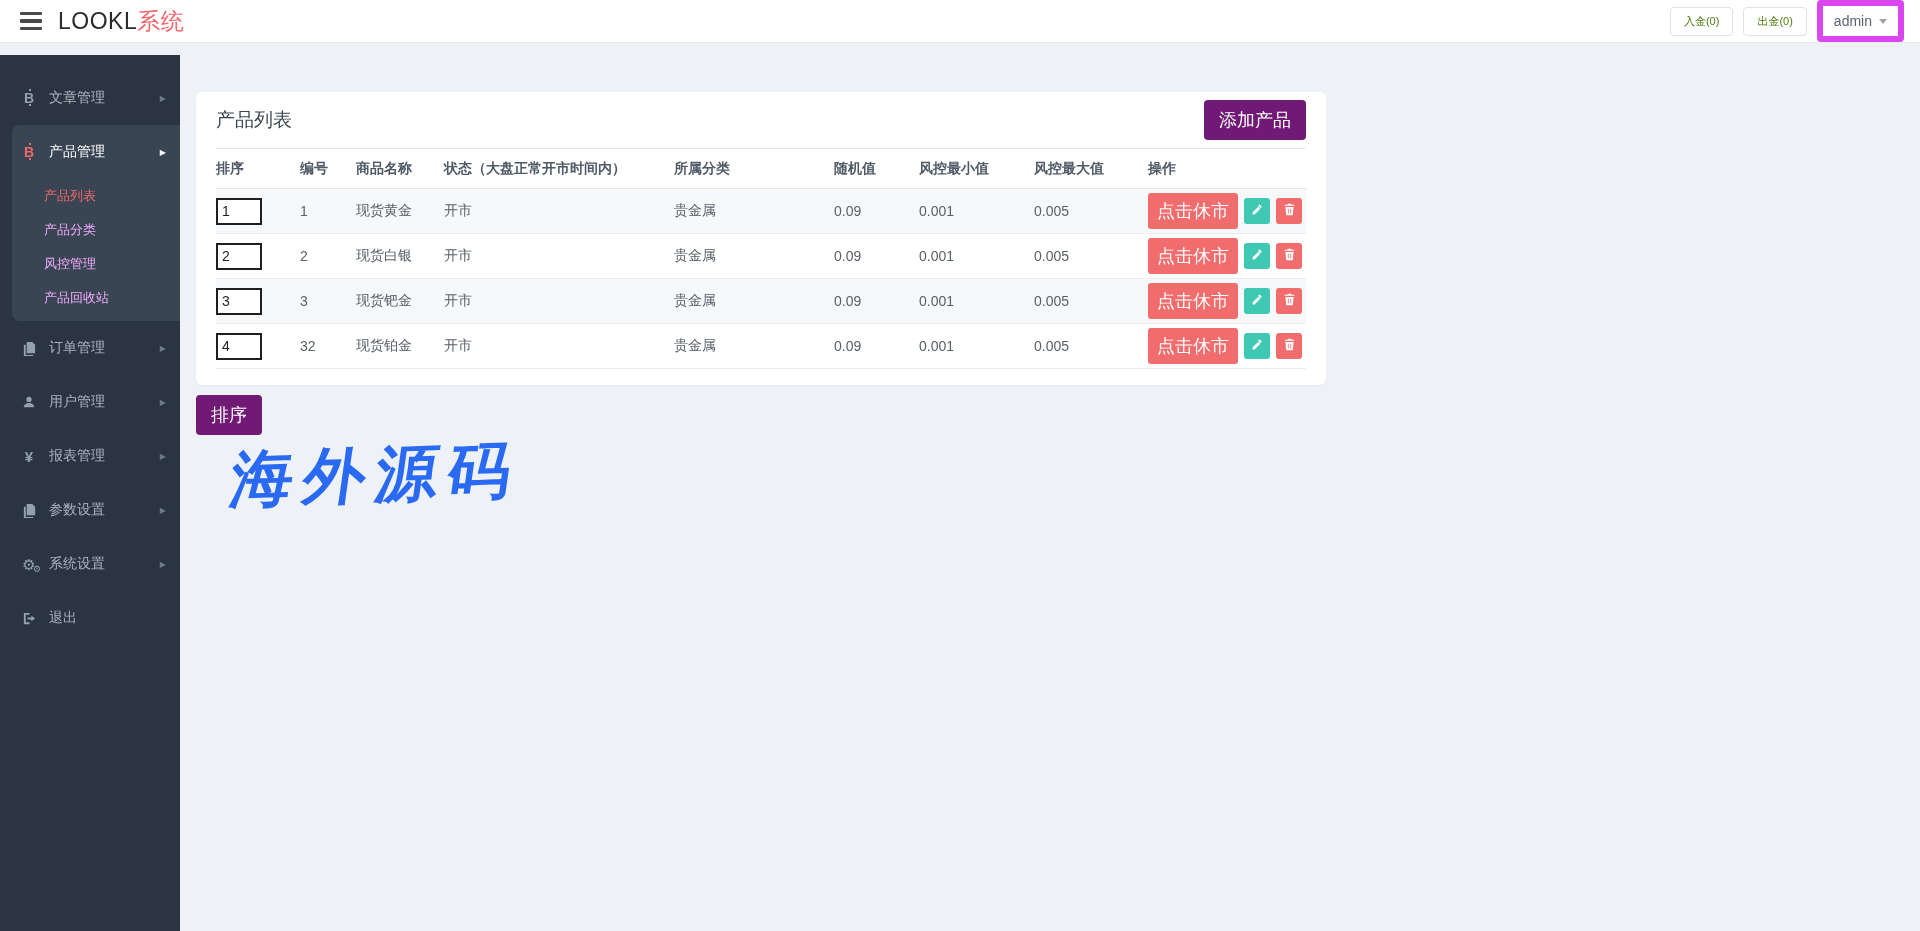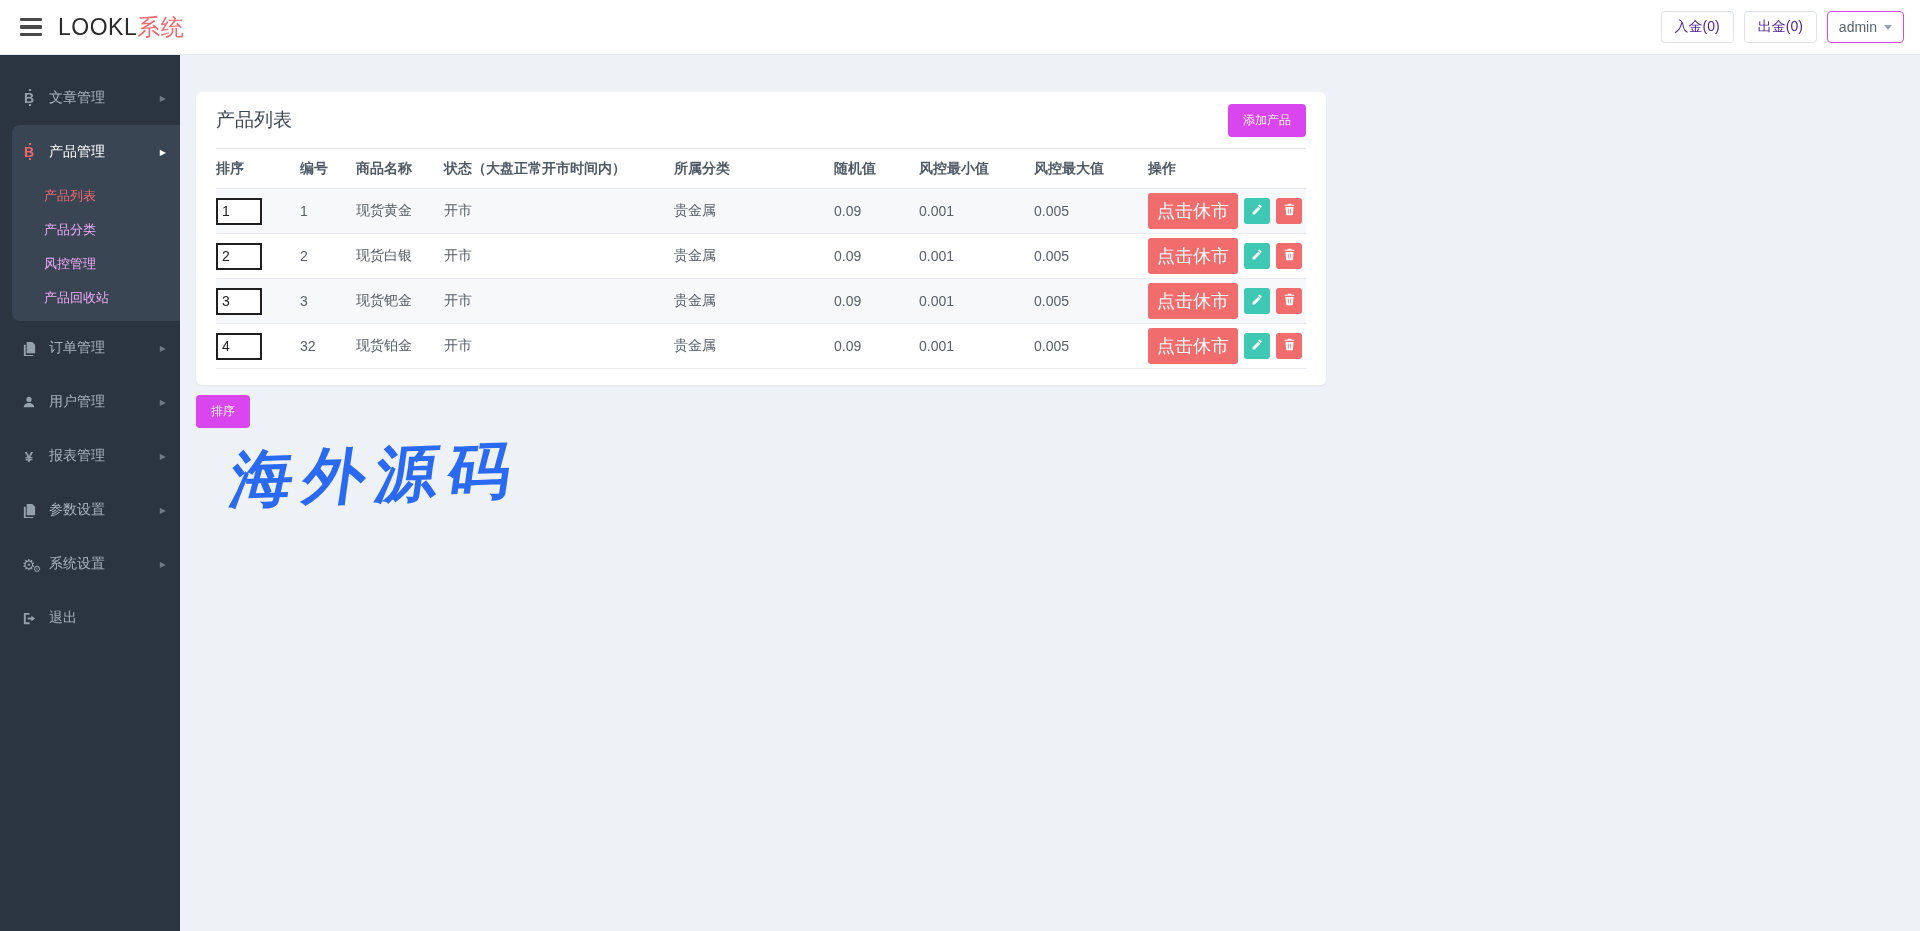--- a/index.html
+++ b/index.html
@@ -6,36 +6,36 @@
   html, body { width: 1920px; height: 931px; overflow: hidden; }
   body {
     font-family: "Liberation Sans", "DejaVu Sans", sans-serif;
     background: #eef1f6;
     position: relative;
     color: #333;
   }
 
   
   .topbar {
-    position: absolute; top: 0; left: 0; right: 0; height: 55px;
+    position: absolute; top: 0; left: 0; right: 0; height: 43px;
     background: #fff; border-bottom: 1px solid #e8e8e8;
     display: flex; align-items: center; padding: 0 16px; z-index: 5;
   }
   .hamburger { display: flex; flex-direction: column; gap: 4px; cursor: pointer; margin: 0 16px 0 4px; }
   .hamburger span { width: 22px; height: 3.5px; background: #4a4a4a; border-radius: 1px; }
   .brand { font-size: 23px; letter-spacing: .5px; color: #2b2b2b; cursor: pointer; }
   .brand .red { color: #ee686d; }
   .topbar-right { margin-left: auto; display: flex; align-items: center; gap: 10px; }
   .top-btn {
     background: #fff; border: 1px solid #dfe3e8; border-radius: 4px;
-    padding: 6px 13px; font-size: 14px; color: #4c1d95; cursor: pointer;
+    padding: 6px 13px; font-size: 11px; color: #4d7c0f; cursor: pointer;
     font-family: inherit;
   }
   .user-btn {
-    background: #fff; border: 1px solid #d946ef; border-radius: 4px;
+    background: #fff; border: 6px solid #d946ef; border-radius: 4px;
     padding: 7px 11px; font-size: 14px; color: #5a6470; cursor: pointer;
     display: flex; align-items: center; gap: 7px; font-family: inherit;
   }
   .caret { width: 0; height: 0; border-left: 4px solid transparent; border-right: 4px solid transparent; border-top: 5px solid #9aa3ad; }
 
   
   .sidebar {
     position: absolute; top: 55px; left: 0; bottom: 0; width: 180px;
     background: #2b3542; padding-top: 16px;
   }
@@ -72,22 +72,22 @@
 
   
   .content { position: absolute; left: 180px; top: 55px; right: 0; bottom: 0; }
   .panel {
     width: 1130px; margin: 37px 0 0 16px; background: #fff; border-radius: 6px;
     box-shadow: 0 1px 2px rgba(0,0,0,.05); padding: 0 20px 16px;
   }
   .panel-header { height: 56px; display: flex; align-items: center; justify-content: space-between; }
   .panel-title { font-size: 19px; color: #3c4652; font-weight: 400; }
   .btn-teal {
-    background: #d946ef; color: #fff; border: none; border-radius: 4px;
-    padding: 8px 15px; font-size: 12px; cursor: pointer; font-family: inherit;
+    background: #701a75; color: #fff; border: none; border-radius: 4px;
+    padding: 8px 15px; font-size: 18px; cursor: pointer; font-family: inherit;
   }
 
   table { width: 100%; border-collapse: collapse; table-layout: fixed; }
   thead th {
     text-align: left; font-size: 14px; color: #4f5a66; font-weight: 700;
     height: 40px; border-top: 1px solid #e4e6ea; border-bottom: 1px solid #e4e6ea; padding: 0;
   }
   tbody td { height: 45px; font-size: 14px; color: #5a6068; border-bottom: 1px solid #ebedf0; padding: 0; }
   tbody tr:nth-child(odd) { background: #f7f8fa; }
   .sort-input {

